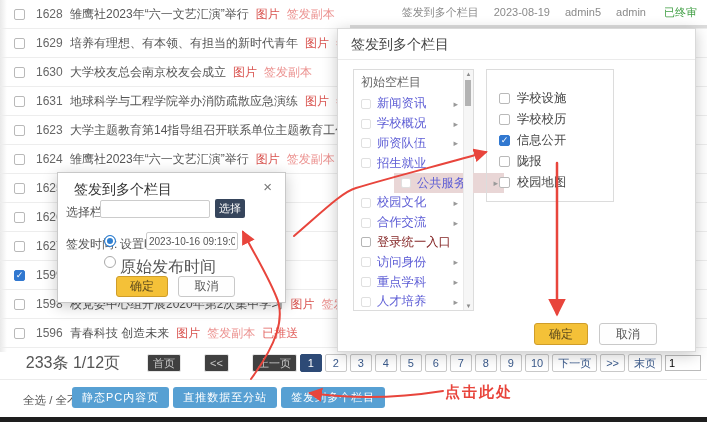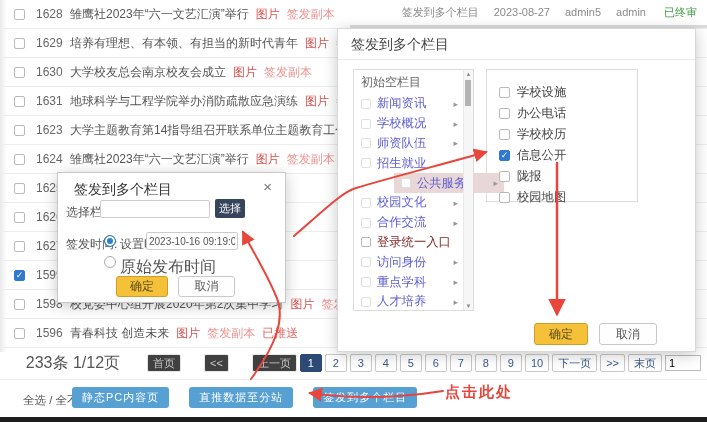--- a/index.html
+++ b/index.html
@@ -29,21 +29,21 @@
   .psummary{color:#555;font-size:16px;margin-right:4px;}
   .pbtn{min-width:10px;padding:1px 5px;border:1px solid #c9c9c9;background:#fff;color:#3a5a8c;
     text-align:center;border-radius:2px;line-height:14px;}
   .pbtn.dis{color:#c9c9c9;border-color:#e6e6e6;background:#404040;margin-left:20px;}
   .pbtn.active{background:#2d4a76;border-color:#2d4a76;color:#fff;}
   .pjump{width:36px;height:16px;border:1px solid #bbb;font-size:11px;padding:0 3px;box-sizing:border-box;}
   
   .bottombar{position:absolute;left:0;top:379px;width:707px;height:37px;background:#fff;
     border-top:1px solid #ececec;z-index:2;}
   .select-all{position:absolute;left:23px;top:13px;font-size:11.5px;color:#555;}
-  .tbtns{position:absolute;left:72px;top:7px;display:flex;gap:20px;align-items:center;}
+  .tbtns{position:absolute;left:72px;top:7px;display:flex;gap:4px;align-items:center;}
   .tbtn{background:#57a0d3;color:#fff;font-size:11px;padding:0 10px;height:21px;line-height:21px;
     border-radius:3px;letter-spacing:1px;}
   .bottom-strip{position:absolute;left:0;bottom:0;width:707px;height:5px;background:#1e1e1e;z-index:3;}
   
   .dialog{position:absolute;background:#fff;border:1px solid #c8c8c8;
     box-shadow:0 3px 14px rgba(0,0,0,.22);z-index:10;box-sizing:border-box;}
   .btn-ok{background:#f4c138;border:1px solid #cf9d2a;color:#5f4c1d;border-radius:3px;
     font-size:12px;text-align:center;}
   .btn-cancel{background:#fefefe;border:1px solid #c9c9c9;color:#555;border-radius:3px;
     font-size:12px;text-align:center;}
@@ -80,41 +80,41 @@
   .titem .cb{width:10px;height:10px;border-color:#e0e0e0;margin-right:6px;}
   .titem.plain .cb{border-color:#b5b5b5;}
   .tlabel{color:#5d5dd5;}
   .titem.plain .tlabel{color:#7f1d1d;}
   .titem.hl{background:#e9d6d6;margin-left:40px;}
   .chev{position:absolute;right:6px;color:#999;font-size:9px;}
   .sbar{position:absolute;right:0;top:0;bottom:0;width:9px;background:#f6f6f6;border-left:1px solid #e9e9e9;}
   .sbar .up{position:absolute;top:1px;left:0;right:0;text-align:center;font-size:6px;color:#8a8a8a;}
   .sbar .dn{position:absolute;bottom:1px;left:0;right:0;text-align:center;font-size:6px;color:#8a8a8a;}
   .sbar .thumb{position:absolute;top:10px;left:1px;width:6px;height:26px;background:#b3b3b3;}
-  .rbox{position:absolute;left:148px;top:40px;width:152px;height:133px;border:1px solid #dcdcdc;
-    box-sizing:border-box;padding-top:12px;}
+  .rbox{position:absolute;left:148px;top:40px;width:128px;height:133px;border:1px solid #dcdcdc;
+    box-sizing:border-box;padding-top:18px;}
   .sitem{height:21px;display:flex;align-items:center;padding-left:12px;font-size:12.3px;color:#444;}
   .sitem .cb{margin-right:7px;}
   .lg-ok{position:absolute;left:196px;top:294px;width:52px;height:20px;line-height:20px;}
   .lg-cancel{position:absolute;left:261px;top:294px;width:56px;height:20px;line-height:20px;}
   
   .ann{position:absolute;left:0;top:0;z-index:40;pointer-events:none;}
   .click-here{position:absolute;left:445px;top:383px;font-size:15px;font-weight:bold;
     color:#e8453c;z-index:41;letter-spacing:2px;}
 </style>
 </head>
 <body>
 
 <div class="screen">
 
   <div class="left-strip"></div>
 
   <div class="topbar">
     <span>签发到多个栏目</span>
-    <span>2023-08-27</span>
+    <span>2023-08-19</span>
     <span>admin5</span>
     <span>admin</span>
     <span class="status">已终审</span>
   </div>
   <div class="top-divider"></div>
 
   <div class="list" id="list">
       <div class="row">
     <span class="cb"></span>
     <span class="rid">1628</span>
@@ -311,24 +311,20 @@
         <div class="dn">▼</div>
       </div>
     </div>
     <div class="rbox" id="subs">
         <div class="sitem">
     <span class="cb"></span>
     <span class="slabel">学校设施</span>
   </div>
         <div class="sitem">
     <span class="cb"></span>
-    <span class="slabel">办公电话</span>
-  </div>
-        <div class="sitem">
-    <span class="cb"></span>
     <span class="slabel">学校校历</span>
   </div>
         <div class="sitem">
     <span class="cb checked">✓</span>
     <span class="slabel">信息公开</span>
   </div>
         <div class="sitem">
     <span class="cb"></span>
     <span class="slabel">陇报</span>
   </div>

